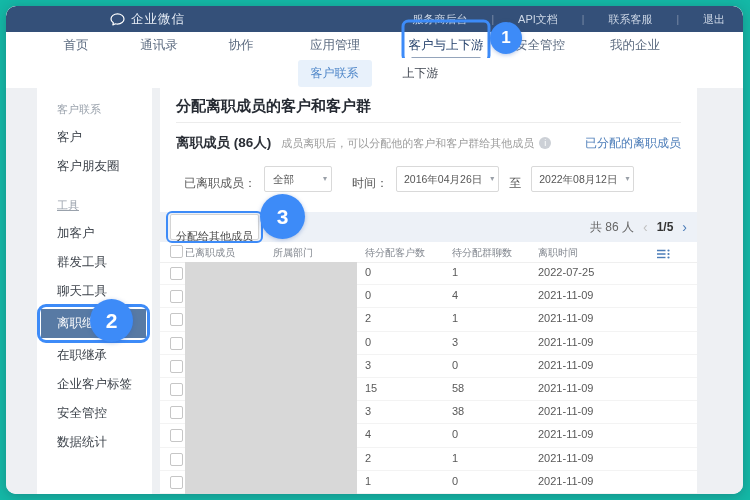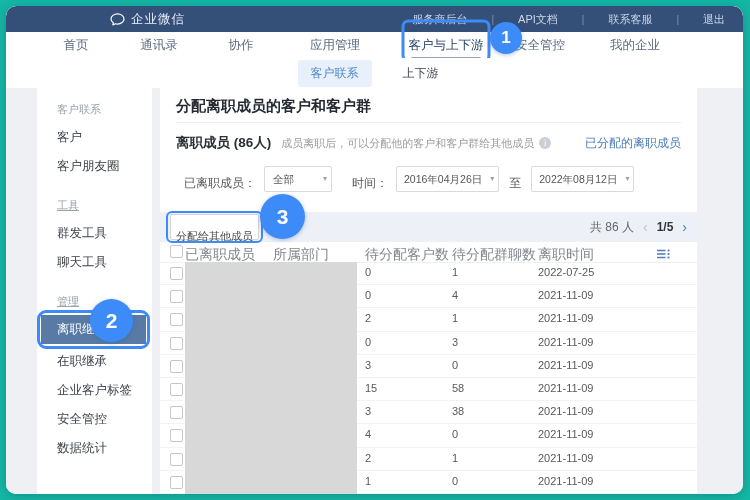--- a/index.html
+++ b/index.html
@@ -67,21 +67,21 @@
   .assign-btn{position:relative;height:21px;line-height:19px;background:#fff;border:1px solid #d4d4d4;border-radius:2px;
               font-size:11px;color:#4a4a4a;padding:12px 5px;cursor:pointer;font-family:inherit;}
   .assign-btn::before{content:"";position:absolute;left:-5px;right:-5px;top:-4px;bottom:-4px;
       border:2.5px solid #3d8bf8;border-radius:6px;z-index:30;pointer-events:none;}
   .pager{margin-left:auto;display:flex;align-items:center;gap:9px;font-size:12px;color:#666;}
   .pg-prev{color:#c0c0c0;font-size:14px;cursor:pointer;}
   .pg-next{color:#4b7cb8;font-size:14px;cursor:pointer;}
   .pg-num{color:#333;font-weight:bold;}
 
   .t-head{position:absolute;left:0;right:0;top:154px;height:20px;border-bottom:1px solid #efefef;}
-  .th{position:absolute;top:4px;font-size:14px;color:#82878f;white-space:nowrap;}
+  .th{position:absolute;top:4px;font-size:10px;color:#82878f;white-space:nowrap;}
   .th.c0{left:25px}.th.c1{left:113px}.th.c2{left:205px}.th.c3{left:292px}.th.c4{left:378px}
   .cols-icon{position:absolute;right:26px;top:4px;cursor:pointer;}
 
   .rows{position:absolute;left:0;right:0;top:174px;bottom:0;overflow:hidden;}
   .trow{position:relative;height:22.2px;border-bottom:1px solid #f3f3f3;}
   .cbx{position:absolute;left:10px;top:5px;width:11px;height:11px;border:1px solid #c6c6c6;border-radius:2px;background:#fff;cursor:pointer;}
   .t-head .cbx{top:3px;}
   .tval{position:absolute;top:4px;font-size:11px;color:#595959;}
   .v1{left:205px}.v2{left:292px}.v3{left:378px}
   .censor{position:absolute;left:25px;top:174px;width:172px;bottom:0;background:#d8d8d8;z-index:2;}
@@ -135,23 +135,23 @@
       </div>
 
     <div class="bodyarea">
 
       <div class="sidebar">
         <div class="side-inner">
             <div class="side-title">客户联系</div>
             <div class="side-item">客户</div>
             <div class="side-item">客户朋友圈</div>
             <div class="side-title gap">工具</div>
+            <div class="side-item">加客户</div>
             <div class="side-item">群发工具</div>
             <div class="side-item">聊天工具</div>
-            <div class="side-title gap">管理</div>
             <div class="side-item active">离职继承</div>
             <div class="side-item">在职继承</div>
             <div class="side-item">企业客户标签</div>
             <div class="side-item">安全管控</div>
             <div class="side-item">数据统计</div>
           </div>
       </div>
 
       <div class="panel">
         <div class="page-title">分配离职成员的客户和客户群</div>

